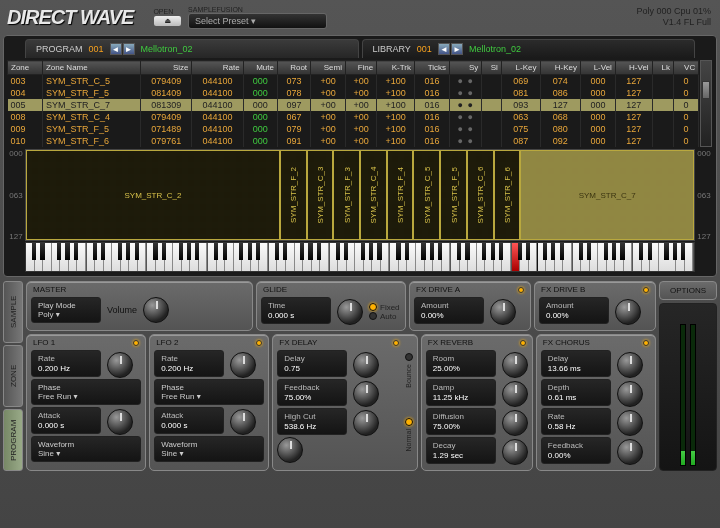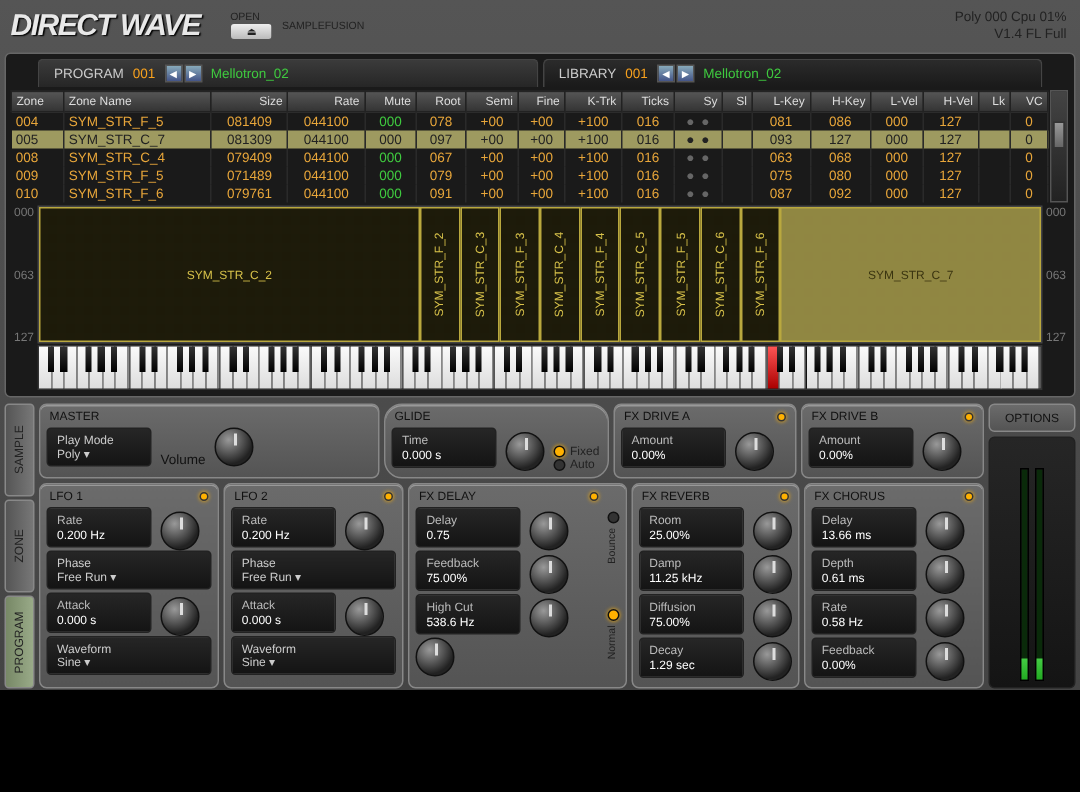--- a/index.html
+++ b/index.html
@@ -1,17 +1,17 @@
 <!DOCTYPE html>
 <html><head>
 <meta charset="utf-8">
 <style>
   *{box-sizing:border-box;margin:0;padding:0;font-family:Arial,Helvetica,sans-serif;}
   body{background:#000;width:720px;height:528px;overflow:hidden;color:#ccc;font-size:9px;user-select:none;}
-  .app{background:linear-gradient(#555,#444);padding:3px;width:720px;height:460px;}
+  .app{background:linear-gradient(#555,#444);padding:3px;width:720px;height:528px;}
   
   .titlebar{display:flex;align-items:center;height:32px;padding:0 6px 4px 4px;}
   .logo{font:italic 900 20px/20px "Arial Black",Arial;color:#e8e8e8;text-shadow:1px 1px 1px #000;letter-spacing:-1px;}
   .openbox{margin-left:20px;display:flex;flex-direction:column;font-size:7px;color:#222;}
   .openbtn{background:linear-gradient(#eee,#bbb);border:1px solid #555;border-radius:3px;padding:1px 10px;font-size:7px;cursor:pointer;}
   .preset{margin-left:6px;display:flex;flex-direction:column;font-size:7px;color:#222;}
   .preset select,.preset .sel{background:linear-gradient(#333,#111);color:#aaa;border:1px solid #666;border-radius:3px;padding:2px 70px 2px 6px;font-size:9px;}
   .status{margin-left:auto;text-align:right;color:#222;font-size:9px;line-height:11px;}
   
   .upper{background:#1a1a1a;border:1px solid #666;border-radius:4px;padding:3px;}
@@ -58,47 +58,48 @@
   .panels{flex:1;display:flex;flex-direction:column;gap:3px;}
   .row{display:flex;gap:3px;}
   .panel{background:linear-gradient(#6b6b6b,#545454);border:1px solid #888;border-radius:5px;padding:3px 4px 4px;box-shadow:inset 0 1px 0 #999;}
   .phead{font-size:8px;color:#111;margin:0 2px 3px;display:flex;align-items:center;gap:4px;}
   .led{width:6px;height:6px;border-radius:50%;background:#ffb100;box-shadow:0 0 3px #ffb100;margin-left:auto;border:1px solid #333;}
   .field{background:linear-gradient(#262626,#141414);border:1px solid #222;border-radius:3px;padding:3px 6px;font-size:8px;color:#ccc;display:flex;flex-direction:column;gap:1px;min-width:70px;margin-bottom:2px;}
   .field .lab{color:#bbb;}
   .field .val{color:#fff;}
   .knob{width:26px;height:26px;border-radius:50%;background:radial-gradient(circle at 35% 30%,#999,#222 70%);border:1px solid #111;position:relative;flex:none;}
   .knob::after{content:"";position:absolute;left:50%;top:3px;width:2px;height:8px;background:#ddd;transform-origin:50% 10px;}
-  .hpair{display:flex;align-items:flex-end;gap:6px;}
+  .hpair{display:flex;align-items:center;gap:6px;}
   .sel2{background:linear-gradient(#262626,#141414);border:1px solid #222;border-radius:3px;padding:3px 6px;font-size:8px;color:#ccc;min-width:70px;}
   .radio{display:flex;align-items:center;gap:3px;font-size:8px;color:#222;}
   .rdot{width:8px;height:8px;border-radius:50%;background:#333;border:1px solid #111;}
   .rdot.on{background:#ffb100;box-shadow:0 0 3px #ffb100;}
   .vtext{writing-mode:vertical-rl;transform:rotate(180deg);font-size:7px;color:#222;text-align:center;}
   .optcol{width:58px;display:flex;flex-direction:column;}
   .optbtn{background:linear-gradient(#6b6b6b,#545454);border:1px solid #888;border-radius:4px;text-align:center;font-size:8px;color:#111;padding:4px 0;margin-bottom:3px;cursor:pointer;}
   .meter{flex:1;background:linear-gradient(#262626,#141414);border:1px solid #222;border-radius:4px;display:flex;align-items:flex-end;justify-content:center;gap:4px;padding:4px;}
   .bar{width:6px;height:90%;background:linear-gradient(#0a2a0a,#0a2a0a);border:1px solid #000;position:relative;}
   .bar::after{content:"";position:absolute;left:0;right:0;bottom:0;height:10%;background:linear-gradient(#4c4,#2a2);}
-  .col1{flex:3.1;} .col2{flex:2;border-radius:12px;} .col3{flex:1.6;} .col4{flex:1.6;}
+  .col1{flex:3.1;} .col2{flex:2;} .col3{flex:1.6;} .col4{flex:1.6;}
   .lfo{flex:1.3;} .fxd{flex:1.6;} .fxr{flex:1.15;} .fxc{flex:1.3;}
 </style>
 </head>
 <body>
 
 <div class="app">
 
   <div class="titlebar">
     <div class="logo">DIRECT WAVE</div>
     <div class="openbox">
       <span>OPEN</span>
       <div class="openbtn">⏏</div>
     </div>
     <div class="preset">
       <span>SAMPLEFUSION</span>
+      <div class="sel"><span>Select Preset</span> ▾</div>
     </div>
     <div class="status">
       <div>Poly 000 Cpu 01%</div>
       <div>V1.4    FL Full</div>
     </div>
   </div>
 
   <div class="upper">
     <div class="tabs">
       <div class="tab active" style="flex:1">
@@ -140,20 +141,40 @@
               <th>L-Key</th>
               <th>H-Key</th>
               <th>L-Vel</th>
               <th>H-Vel</th>
               <th>Lk</th>
               <th>VC</th>
             </tr>
           </thead>
       <tbody id="tbody">
             <tr>
+              <td>003</td>
+              <td>SYM_STR_C_5</td>
+              <td>079409</td>
+              <td>044100</td>
+              <td class="mute">000</td>
+              <td>073</td>
+              <td>+00</td>
+              <td>+00</td>
+              <td>+100</td>
+              <td>016</td>
+              <td class="dotcell">● ●</td>
+              <td></td>
+              <td>069</td>
+              <td>074</td>
+              <td>000</td>
+              <td>127</td>
+              <td></td>
+              <td>0</td>
+            </tr>
+            <tr>
               <td>004</td>
               <td>SYM_STR_F_5</td>
               <td>081409</td>
               <td>044100</td>
               <td class="mute">000</td>
               <td>078</td>
               <td>+00</td>
               <td>+00</td>
               <td>+100</td>
               <td>016</td>

